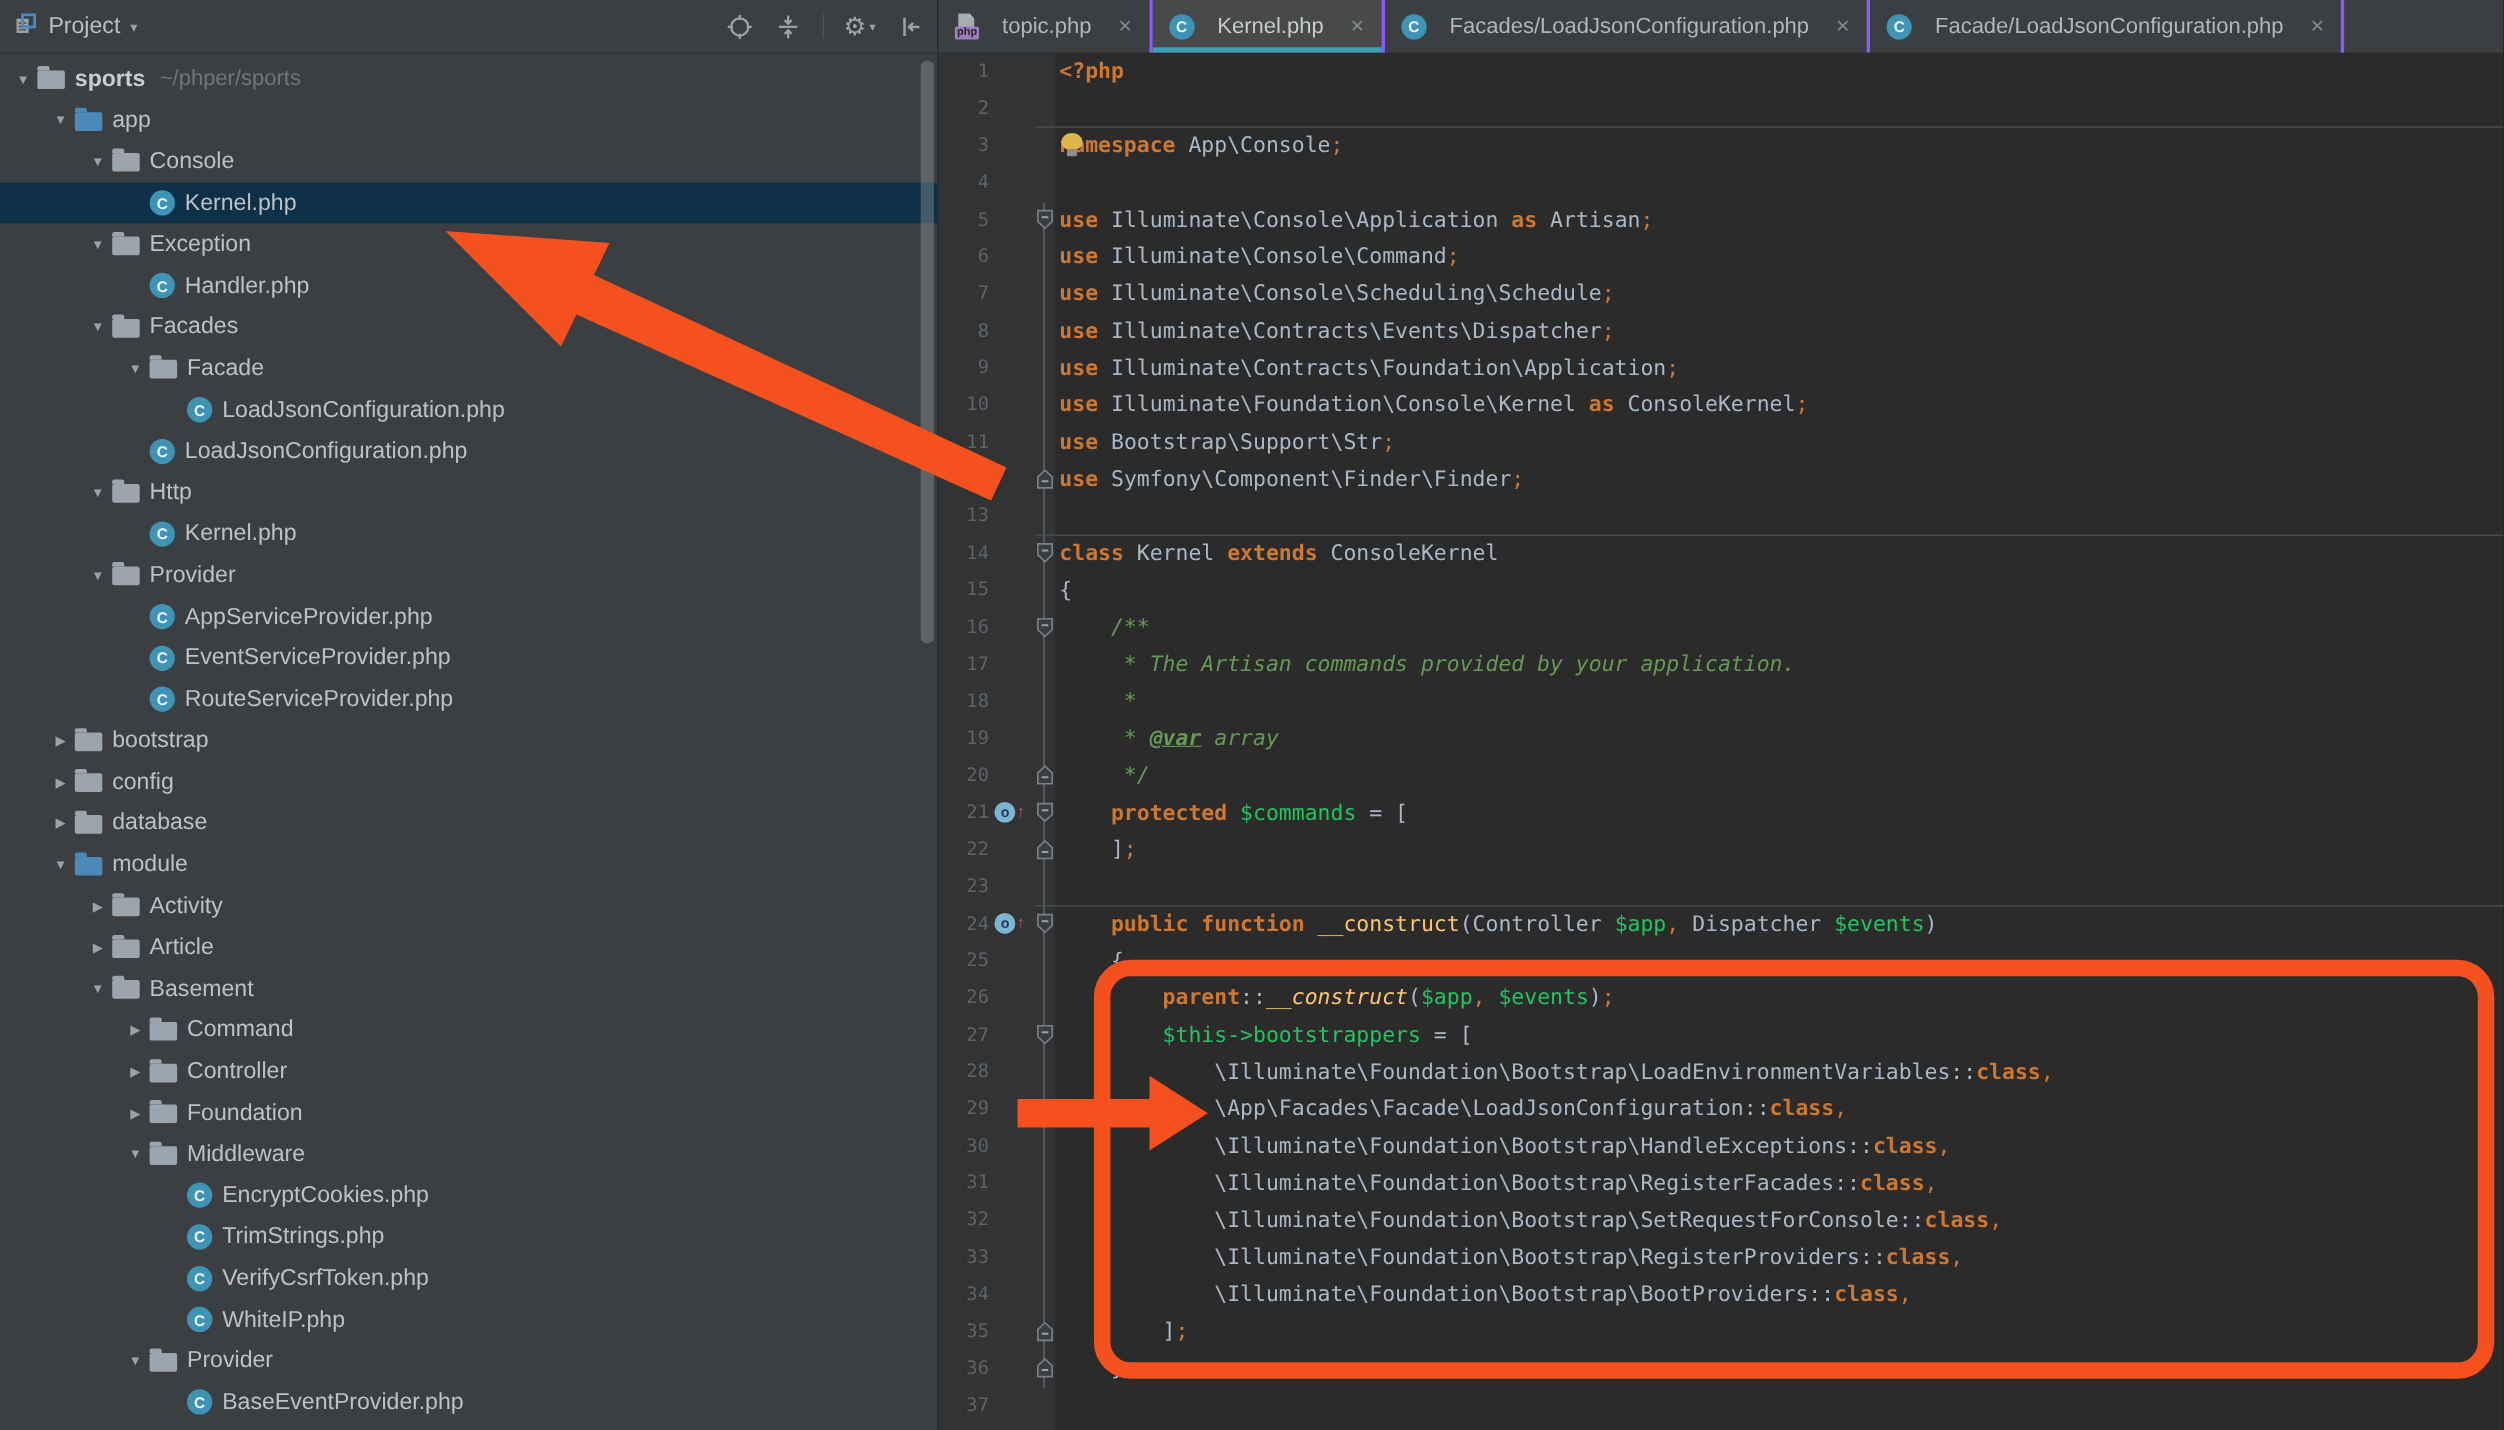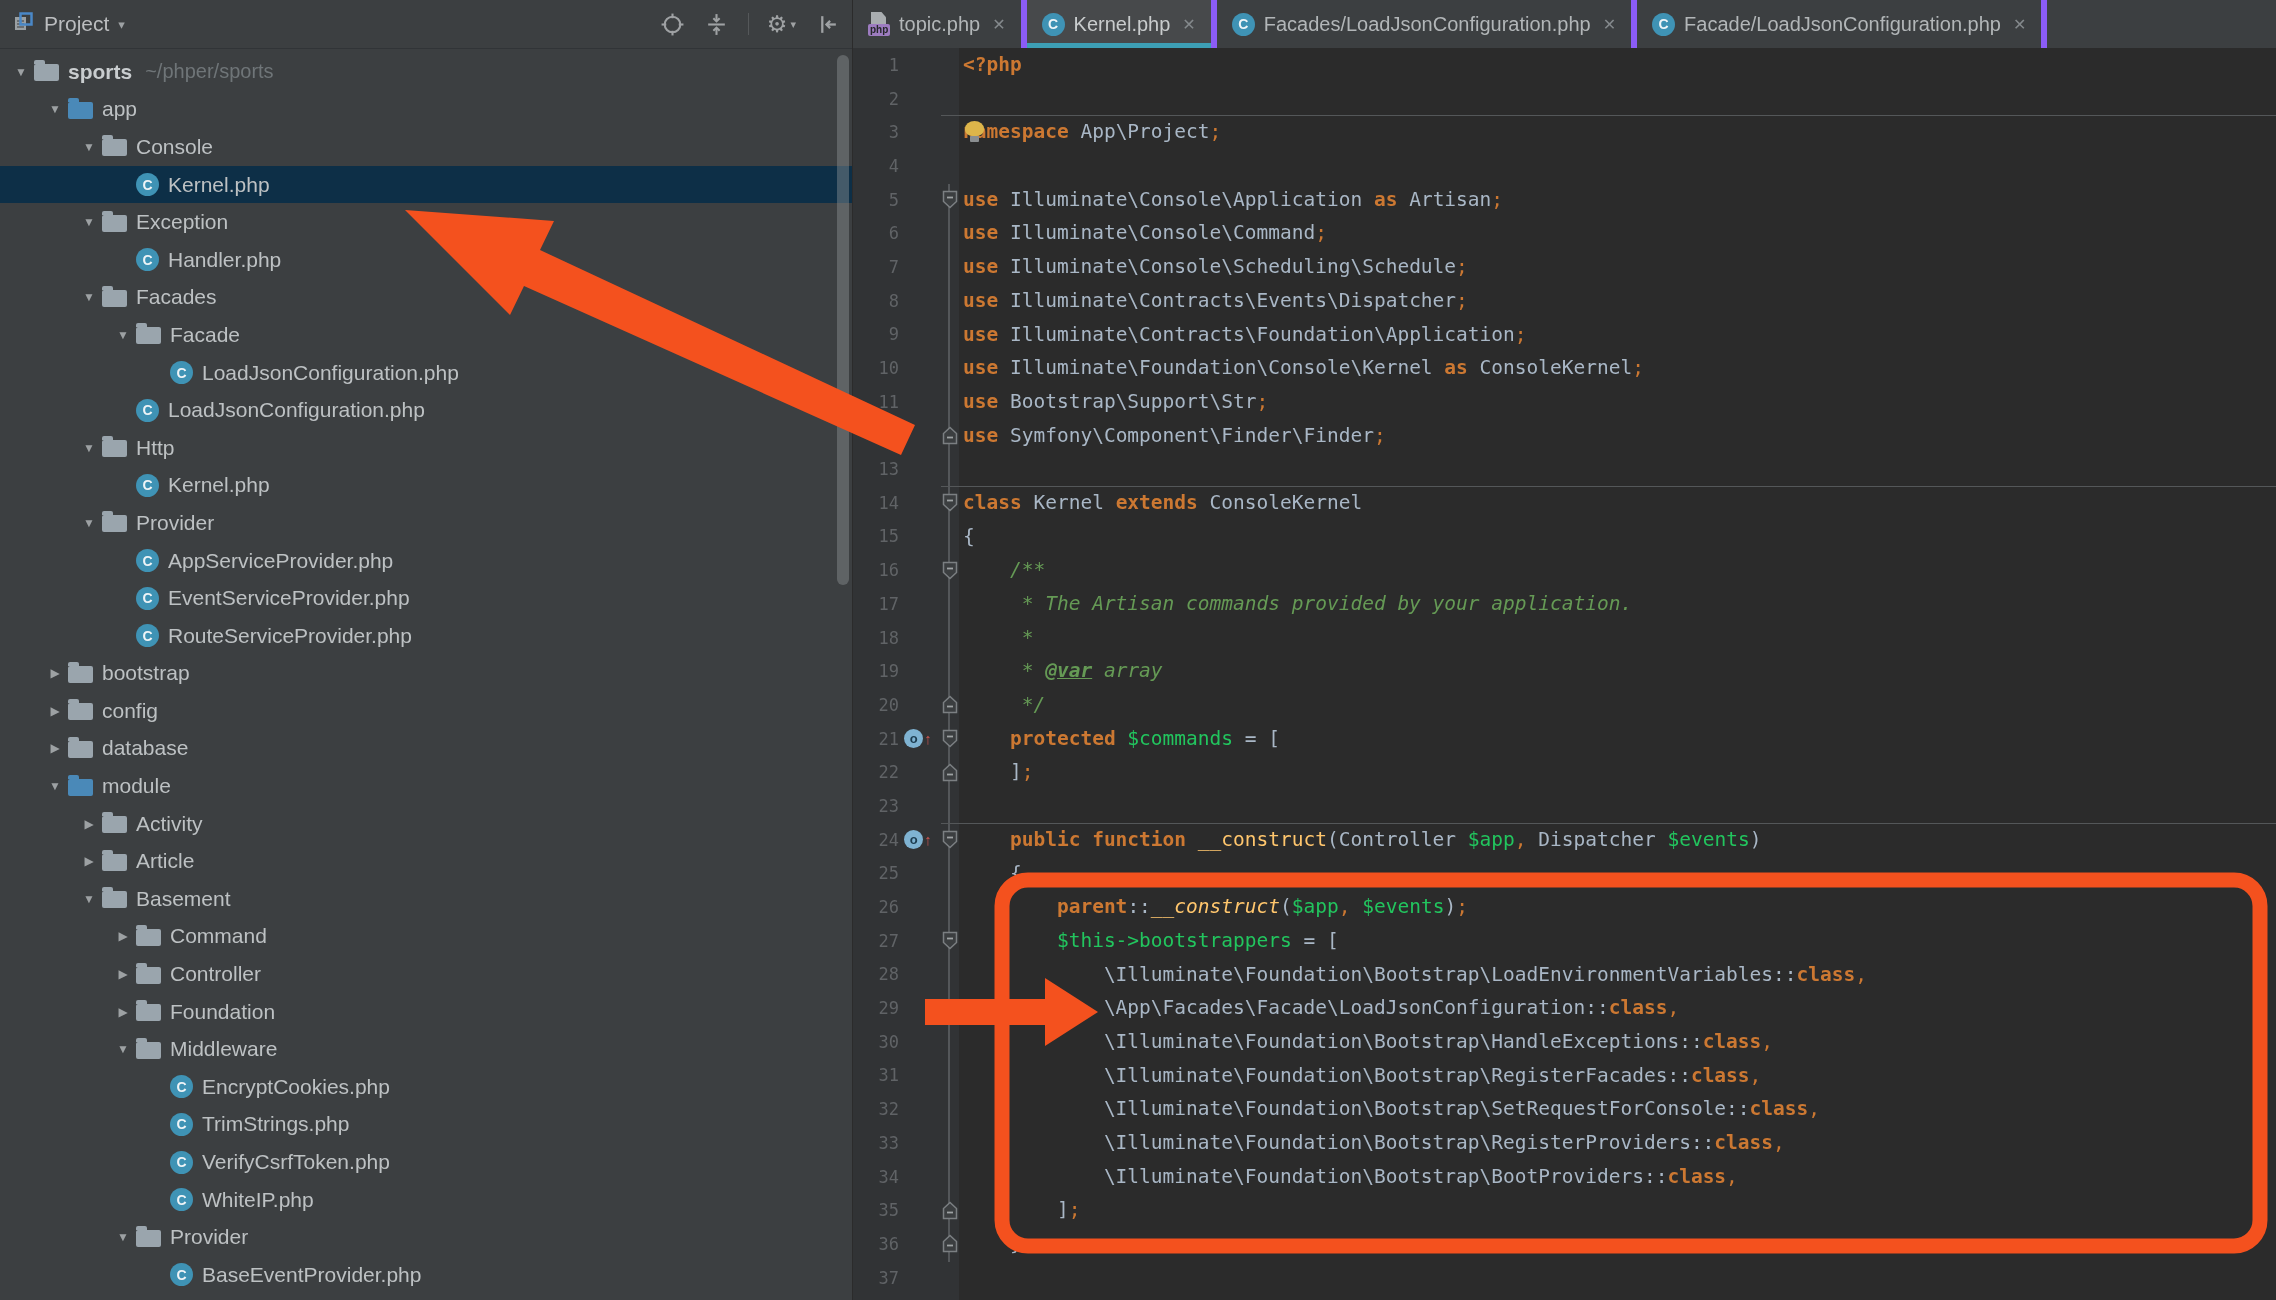--- a/index.html
+++ b/index.html
@@ -28,22 +28,22 @@
   .cicon{width:23px;height:23px;border-radius:50%;background:#3f93b5;color:#eef4f7;font-size:14px;font-weight:bold;
          display:flex;align-items:center;justify-content:center;margin:0 9px 0 2px;flex:none;}
   .tlabel{white-space:nowrap;}
   .trow.bold .tlabel{font-weight:bold;color:#c9cdcf;}
   .tsec{color:#6f7578;margin-left:13px;font-size:20px;white-space:nowrap;}
   .pscroll{position:absolute;right:3px;top:55px;width:12px;height:530px;border-radius:6px;background:rgba(145,150,153,.42);}
 
   
   .editor{position:absolute;left:852px;top:0;right:0;bottom:0;background:#2b2b2b;border-left:1px solid #2b2b2b;}
   .tabbar{height:48px;background:#3c3f41;display:flex;align-items:stretch;}
-  .tab{display:flex;align-items:center;padding:0 15px;gap:9px;font-size:20px;color:#b2b6b8;
-       border-right:6px solid #8b5cf6;position:relative;}
+  .tab{display:flex;align-items:center;padding:0 15px;gap:21px;font-size:20px;color:#b2b6b8;
+       border-right:3px solid #8b5cf6;position:relative;}
   .tab.active{background:#47494b;color:#c9cccd;}
   .tab.active::after{content:"";position:absolute;left:0;right:0;bottom:0;height:5px;background:#3d9fb5;}
   .tclose{color:#84898c;font-size:16px;margin-left:3px;}
   .phpfile{position:relative;width:22px;height:24px;flex:none;}
   .phpfile .page{position:absolute;left:3px;top:0;width:15px;height:19px;background:#a9adb0;
                  clip-path:polygon(0 0,70% 0,100% 28%,100% 100%,0 100%);}
   .phpfile .badge{position:absolute;left:0;bottom:0;background:#9d7cc0;color:#26282a;font-size:10px;font-weight:bold;
                   padding:1px 2px;border-radius:2px;line-height:1;}
   .tab .cicon{margin:0;}
 
@@ -320,21 +320,21 @@
           <div class="cl">
             <span class="lnum">2</span>
             <span class="islot"></span>
             <span class="fslot"></span>
             <span class="ctext"></span>
           </div>
           <div class="cl">
             <span class="lnum">3</span>
             <span class="islot"></span>
             <span class="fslot"></span>
-            <span class="ctext"><span class="tk-k">namespace</span><span class="tk-t"> App\Project</span><span class="tk-p">;</span></span>
+            <span class="ctext"><span class="tk-k">namespace</span><span class="tk-t"> App\Console</span><span class="tk-p">;</span></span>
           </div>
           <div class="cl">
             <span class="lnum">4</span>
             <span class="islot"></span>
             <span class="fslot"></span>
             <span class="ctext"></span>
           </div>
           <div class="cl">
             <span class="lnum">5</span>
             <span class="islot"></span>

